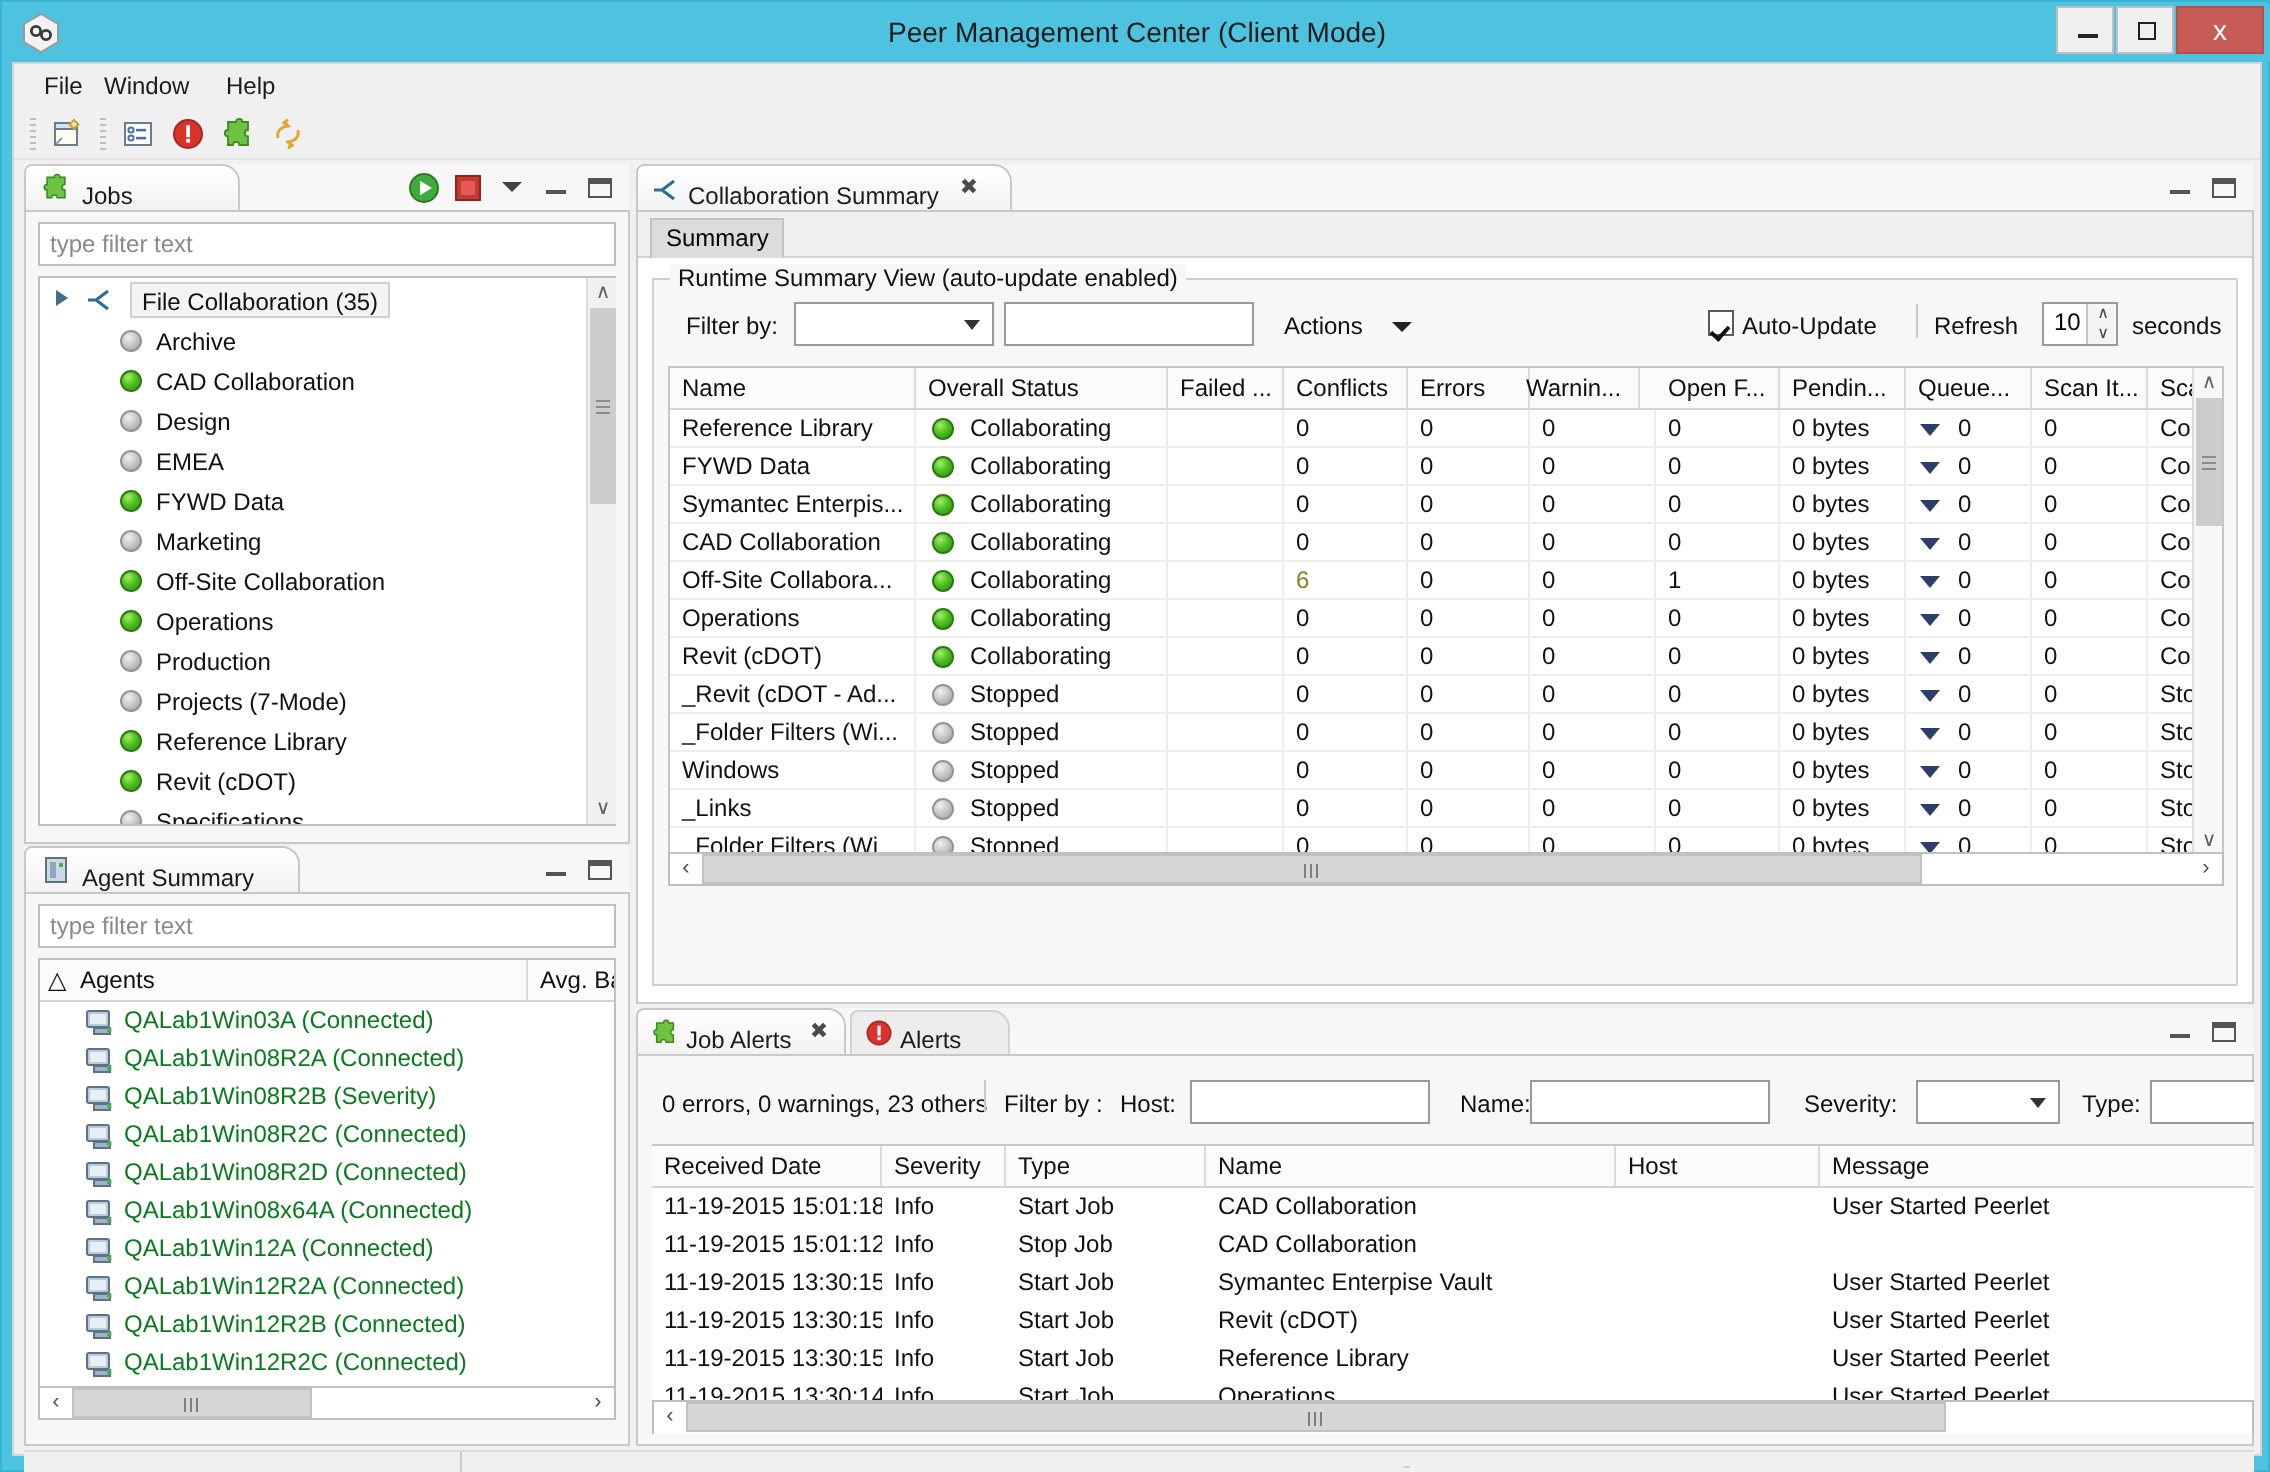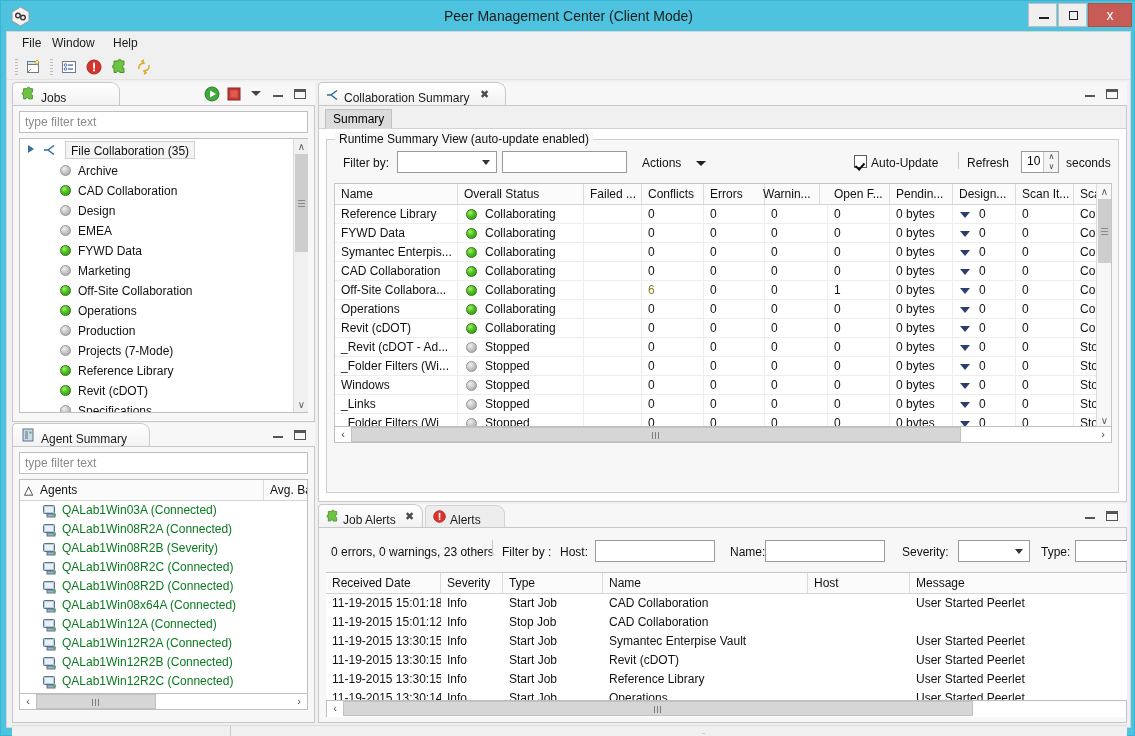--- a/index.html
+++ b/index.html
@@ -678,21 +678,21 @@
         <div style="position:absolute; left:7px; top:43px; width:778px; height:244px; background:#fff; border:1px solid #c6c6c6; overflow:hidden;">
           <div class="tbl-head" style="left:0; top:0; width:778px;">
             <div class="th" style="left:0;   width:123px;">Name</div>
             <div class="th" style="left:123px;width:126px;">Overall Status</div>
             <div class="th" style="left:249px;width:58px;">Failed ...</div>
             <div class="th" style="left:307px;width:62px;">Conflicts</div>
             <div class="th" style="left:369px;width:61px;">Errors</div>
             <div class="th" style="left:410px;width:63px;margin-left:12px;">Warnin...</div>
             <div class="th" style="left:493px;width:62px;">Open F...</div>
             <div class="th" style="left:555px;width:63px;">Pendin...</div>
-            <div class="th" style="left:618px;width:63px;">Design...</div>
+            <div class="th" style="left:618px;width:63px;">Queue...</div>
             <div class="th" style="left:681px;width:58px;">Scan It...</div>
             <div class="th" style="left:739px;width:60px; border-right:none;">Scan Sta</div>
           </div>
           <div id="collab-rows">
               <div class="tr" style="position: absolute; left: 0px; top: 21px;">
                 <div class="rowline" style="top: 18px;"></div>
                 <div class="td" style="left: 0px; width: 123px;">Reference Library</div>
                 <div class="td" style="left: 123px; width: 126px; padding-left: 0px;">
                   <span class="dot green" style="left: 8px; top: 4px;"></span>
                   <span style="position: absolute; left: 27px; top: 0px;">Collaborating</span>

